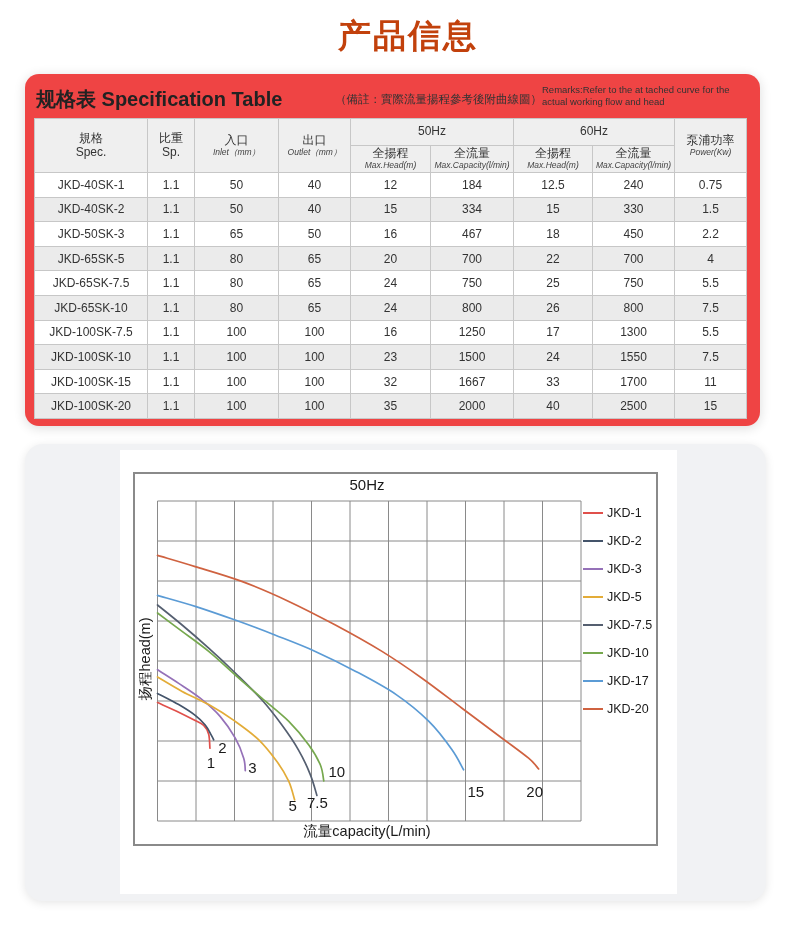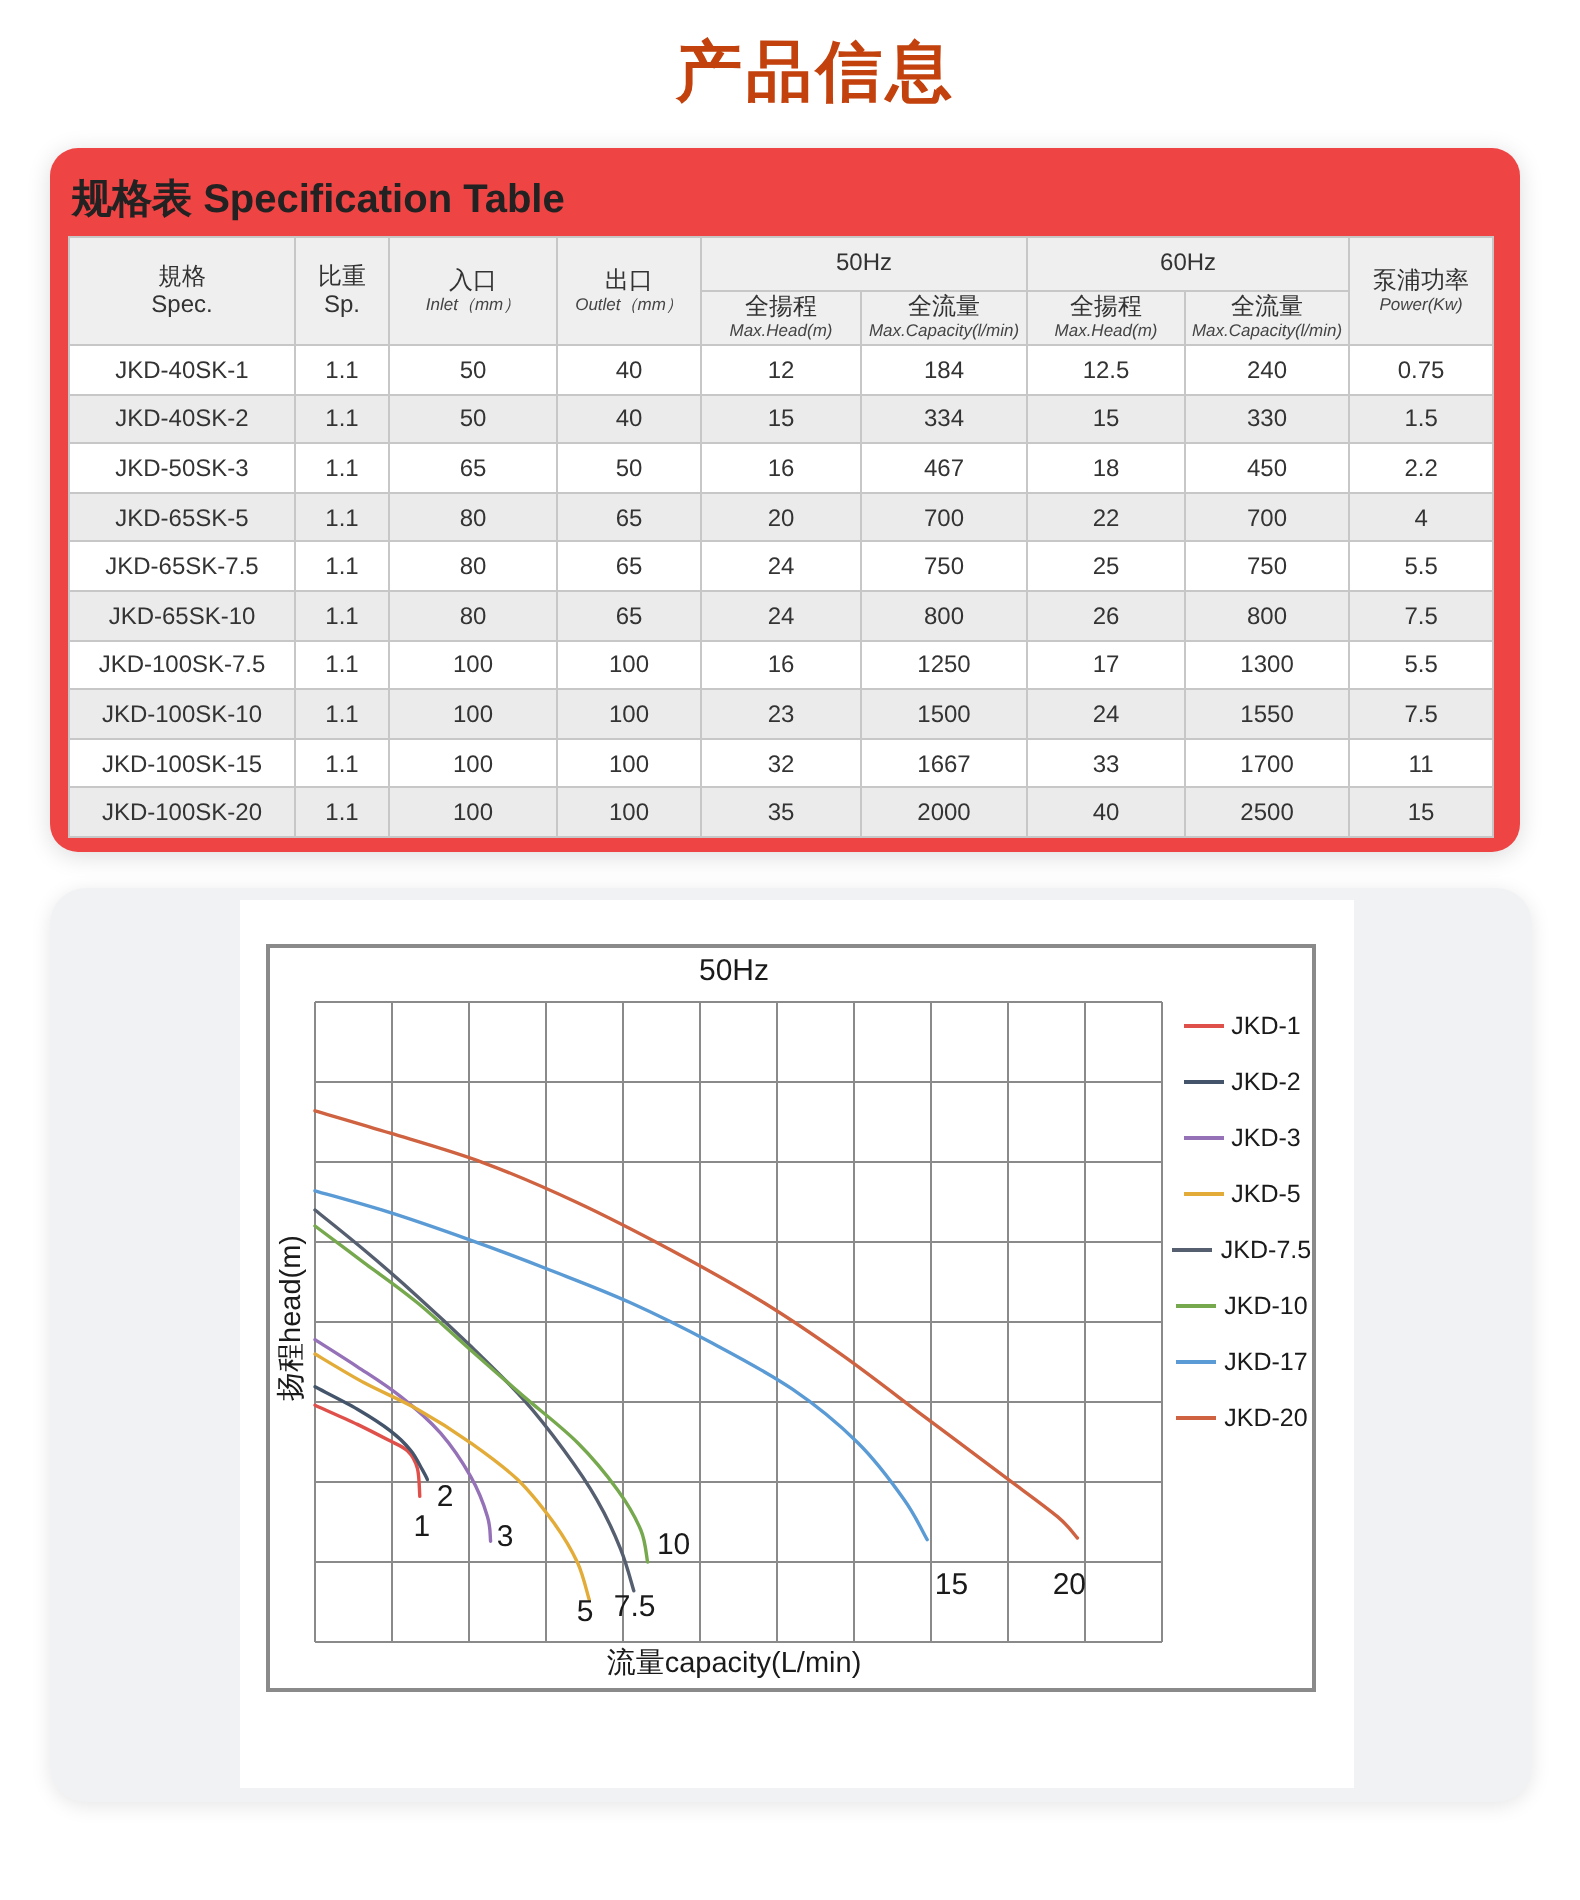--- a/index.html
+++ b/index.html
@@ -30,37 +30,39 @@
   .h-en-sm{display:block;font-size:8.5px;color:#444;font-style:italic;}
 
   
   #chart-card{position:absolute;left:25px;top:444px;width:741px;height:457px;background:#f1f2f4;
     border-radius:18px;box-shadow:0 2px 10px rgba(0,0,0,0.10);}
   #chart-panel{position:absolute;left:95px;top:6px;width:557px;height:444px;background:#ffffff;}
   #chart-box{position:absolute;left:13px;top:22px;width:525px;height:374px;background:#fff;
     border:2px solid #8a8a8a;box-sizing:border-box;}
   #curve-svg{position:absolute;left:0;top:0;}
   .legend{position:absolute;left:448px;top:25px;width:76px;}
-  .legend-item{display:flex;align-items:center;height:28px;justify-content:center;}
+  .legend-item{display:flex;align-items:center;height:28px;}
   .legend-swatch{display:inline-block;width:20px;height:2px;margin-right:4px;flex:none;}
   .legend-label{font-size:12.5px;color:#1a1a1a;white-space:nowrap;}
   #chart-caption{position:absolute;left:0;top:416px;width:557px;text-align:center;
     font-size:19px;color:#3d3d3d;letter-spacing:1px;}
   svg text{font-family:"Liberation Sans",sans-serif;}
 </style>
 </head>
 <body>
 
 <h1 id="page-title">产品信息</h1>
 
 <section id="spec-card">
   <div id="spec-title">
     <span class="zh">规格表</span>
     <span class="en">Specification Table</span>
   </div>
+  <div id="spec-note">（備註：實際流量揚程參考後附曲線圖）</div>
+  <div id="spec-remarks">Remarks:Refer to the at tached curve for the actual working flow and head</div>
 
   <table id="spec-table">
     <colgroup>
       <col style="width:113px">
         <col style="width:47px">
         <col style="width:84px">
         <col style="width:72px">
       <col style="width:80px">
         <col style="width:83px">
         <col style="width:79px">

